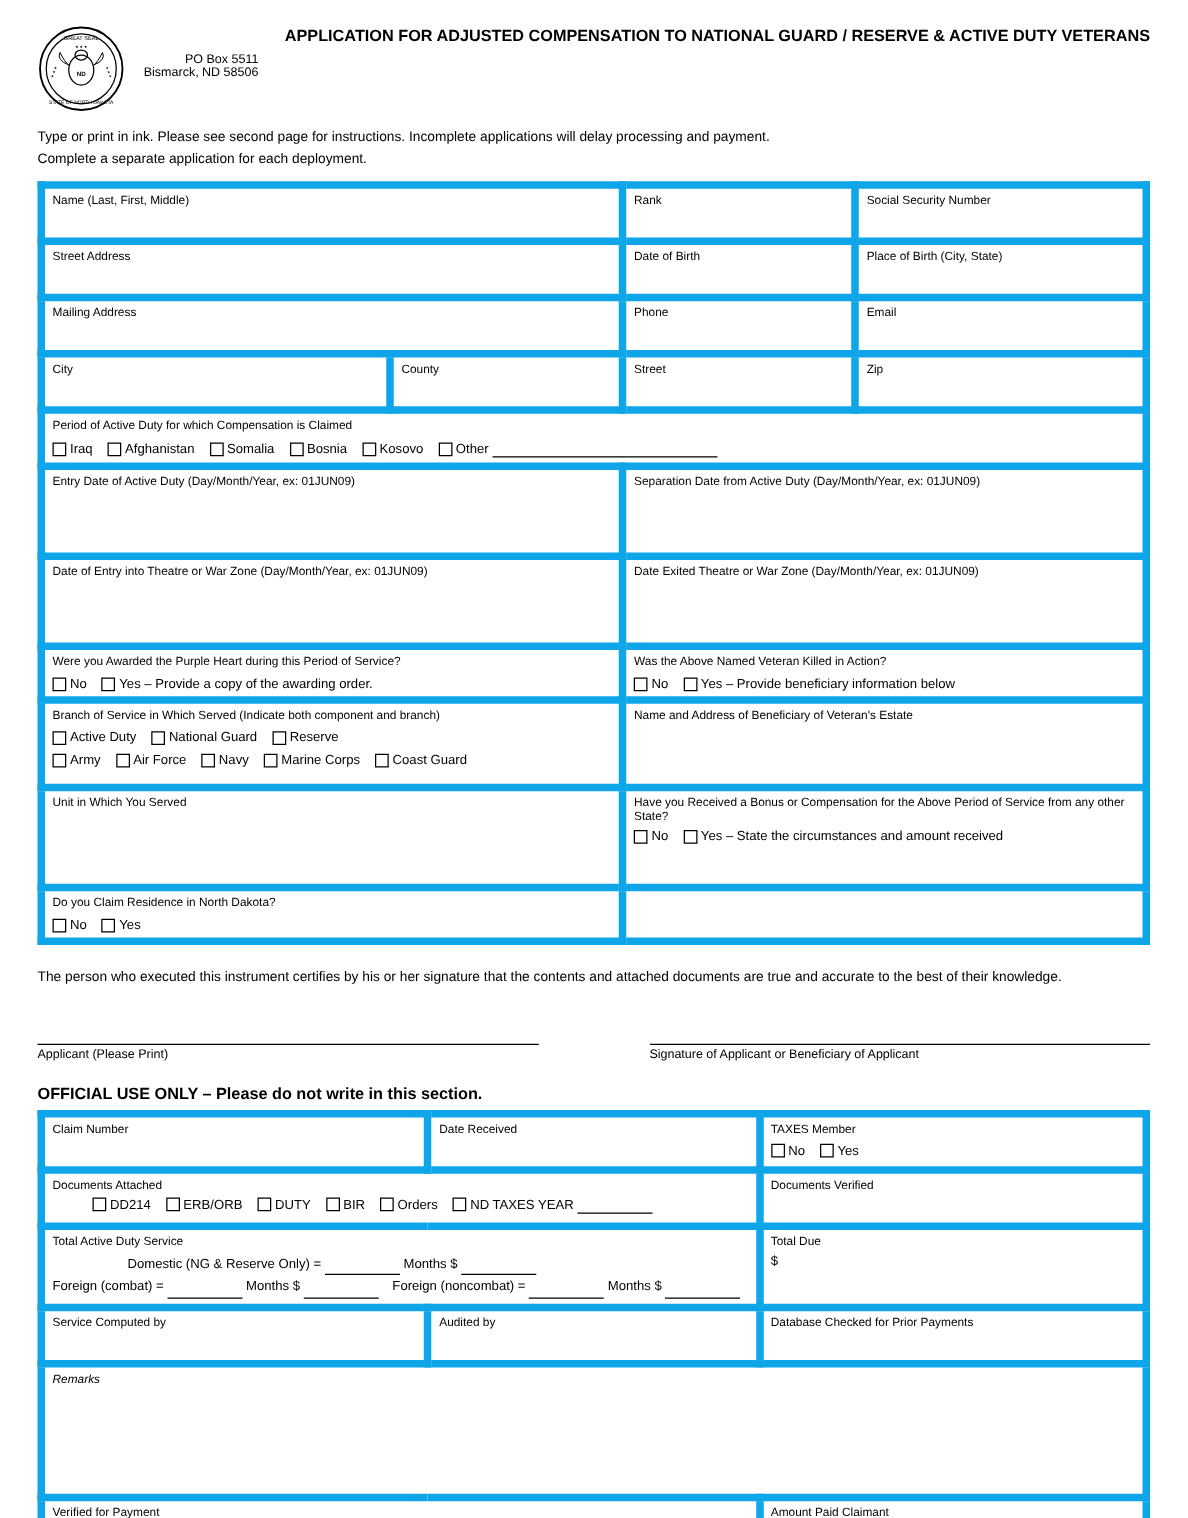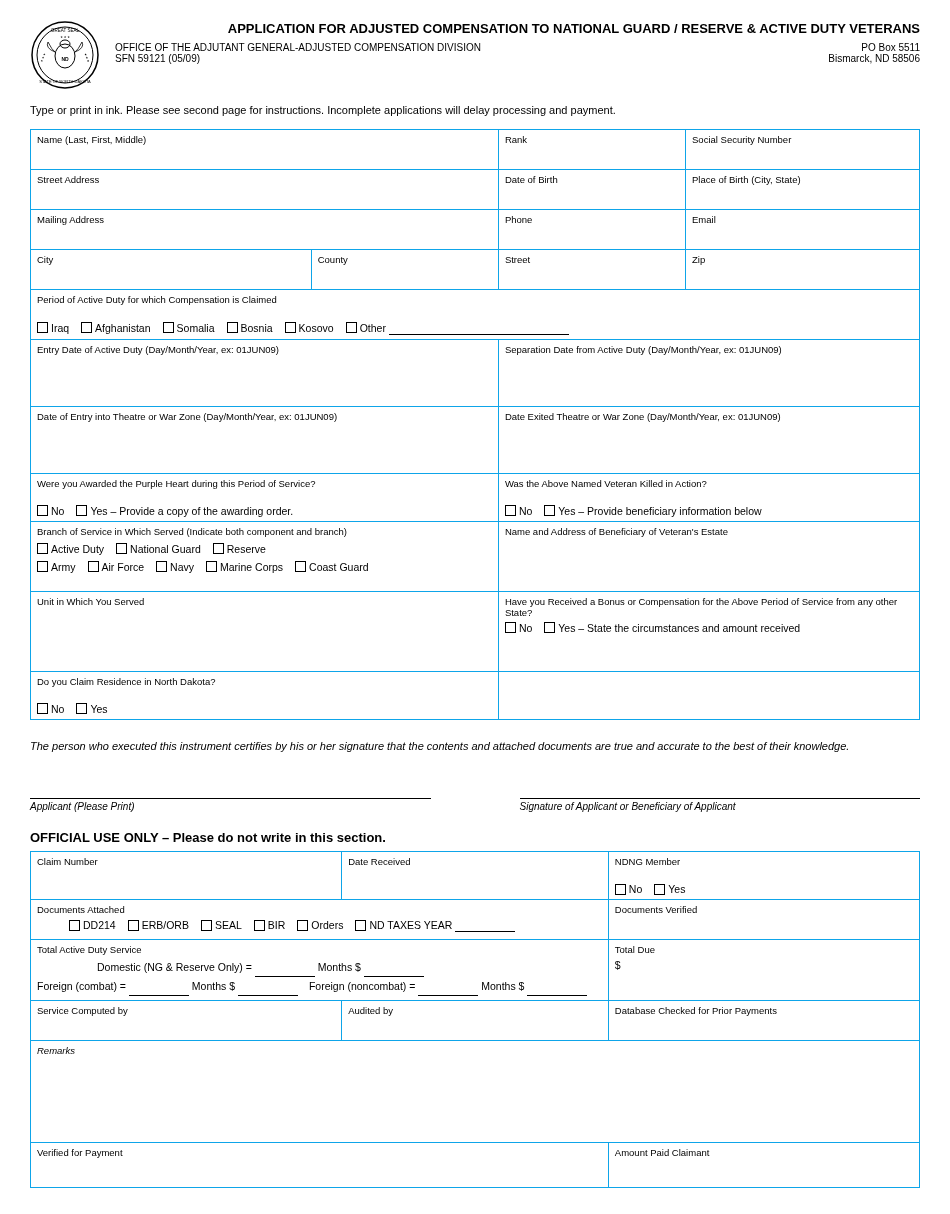--- a/index.html
+++ b/index.html
@@ -44,59 +44,58 @@
       font-size: 11px;
       margin-bottom: 10px;
       line-height: 1.5;
     }
     table {
       width: 100%;
       border-collapse: collapse;
       margin-bottom: 0;
     }
     td, th {
-      border: 1px solid #0ea5e9;
+      border: 6px solid #0ea5e9;
       padding: 4px 6px;
       vertical-align: top;
       font-size: 10.5px;
     }
     .cell-label {
       font-size: 9.5px;
       color: #000;
       display: block;
       margin-bottom: 2px;
     }
     .cell-value {
       min-height: 18px;
       display: block;
     }
     .checkbox-row {
       display: flex;
       align-items: center;
       gap: 12px;
       flex-wrap: wrap;
-      margin-top: 16px;
+      margin-top: 6px;
     }
     .checkbox-item {
       display: flex;
       align-items: center;
       gap: 3px;
       font-size: 10.5px;
     }
     .checkbox-box {
       width: 11px;
       height: 11px;
       border: 1px solid #000;
       display: inline-block;
       flex-shrink: 0;
     }
     .signature-section {
       margin-top: 18px;
       margin-bottom: 18px;
-      font-style: italic;
     }
     .signature-line-row {
       display: flex;
       justify-content: space-between;
       align-items: flex-end;
       margin-top: 10px;
     }
     .sig-block {
       width: 45%;
     }
@@ -147,34 +146,31 @@
     <ellipse cx="35" cy="24" rx="5" ry="4" fill="none" stroke="#000" stroke-width="1"></ellipse>
     <text x="35" y="41" text-anchor="middle" font-size="5" font-family="Arial" font-weight="bold">ND</text>
 
     <text x="35" y="18" text-anchor="middle" font-size="3" font-family="Arial">★ ★ ★</text>
     <text x="14" y="38" text-anchor="middle" font-size="3" font-family="Arial" transform="rotate(-70 14 38)">★ ★ ★</text>
     <text x="56" y="38" text-anchor="middle" font-size="3" font-family="Arial" transform="rotate(70 56 38)">★ ★ ★</text>
   </svg>
   <div class="header-text">
     <h1>APPLICATION FOR ADJUSTED COMPENSATION TO NATIONAL GUARD / RESERVE &amp; ACTIVE DUTY VETERANS</h1>
     <div class="sub">
-      <div class="sub-left">
-        <div>OFFICE OF THE ADJUTANT GENERAL-ADJUSTED COMPENSATION DIVISION</div>
-        <div>SFN 59121 (05/09)</div>
-      </div>
       <div class="sub-right">
         <div>PO Box 5511</div>
         <div>Bismarck, ND 58506</div>
       </div>
     </div>
   </div>
 </div>
 
 <div class="intro">
   <div>Type or print in ink. Please see second page for instructions.  Incomplete applications will delay processing and payment.</div>
+  <div>Complete a separate application for each deployment.</div>
 </div>
 
 <table>
 
   <tbody>
       <tr>
     <td colspan="2" style="width:55%;">
       <span class="cell-label">Name (Last, First, Middle)</span>
       <span class="cell-value">&nbsp;</span>
     </td>
@@ -431,21 +427,21 @@
         <tr>
       <td style="width:35%;">
         <span class="cell-label">Claim Number</span>
         <span class="cell-value">&nbsp;</span>
       </td>
       <td style="width:30%;">
         <span class="cell-label">Date Received</span>
         <span class="cell-value">&nbsp;</span>
       </td>
       <td style="width:35%;">
-        <span class="cell-label">NDNG Member</span>
+        <span class="cell-label">TAXES Member</span>
         <div class="checkbox-row">
           <div class="checkbox-item">
             <span class="checkbox-box"></span>
             <span>No</span>
           </div>
           <div class="checkbox-item">
             <span class="checkbox-box"></span>
             <span>Yes</span>
           </div>
         </div>
@@ -459,21 +455,21 @@
           <div class="checkbox-item">
             <span class="checkbox-box"></span>
             <span>DD214</span>
           </div>
           <div class="checkbox-item">
             <span class="checkbox-box"></span>
             <span>ERB/ORB</span>
           </div>
           <div class="checkbox-item">
             <span class="checkbox-box"></span>
-            <span>SEAL</span>
+            <span>DUTY</span>
           </div>
           <div class="checkbox-item">
             <span class="checkbox-box"></span>
             <span>BIR</span>
           </div>
           <div class="checkbox-item">
             <span class="checkbox-box"></span>
             <span>Orders</span>
           </div>
           <div class="checkbox-item">

